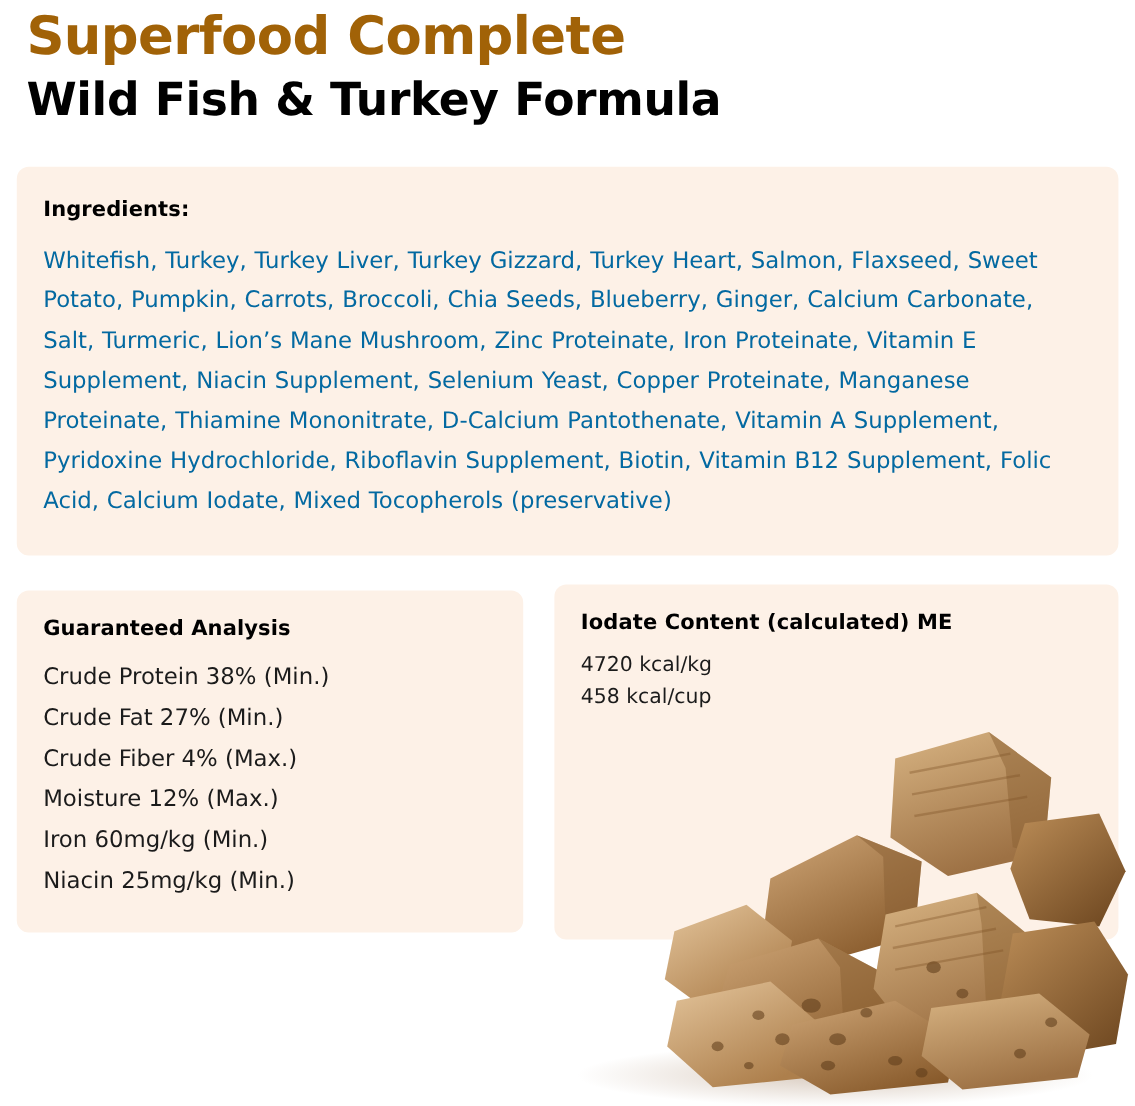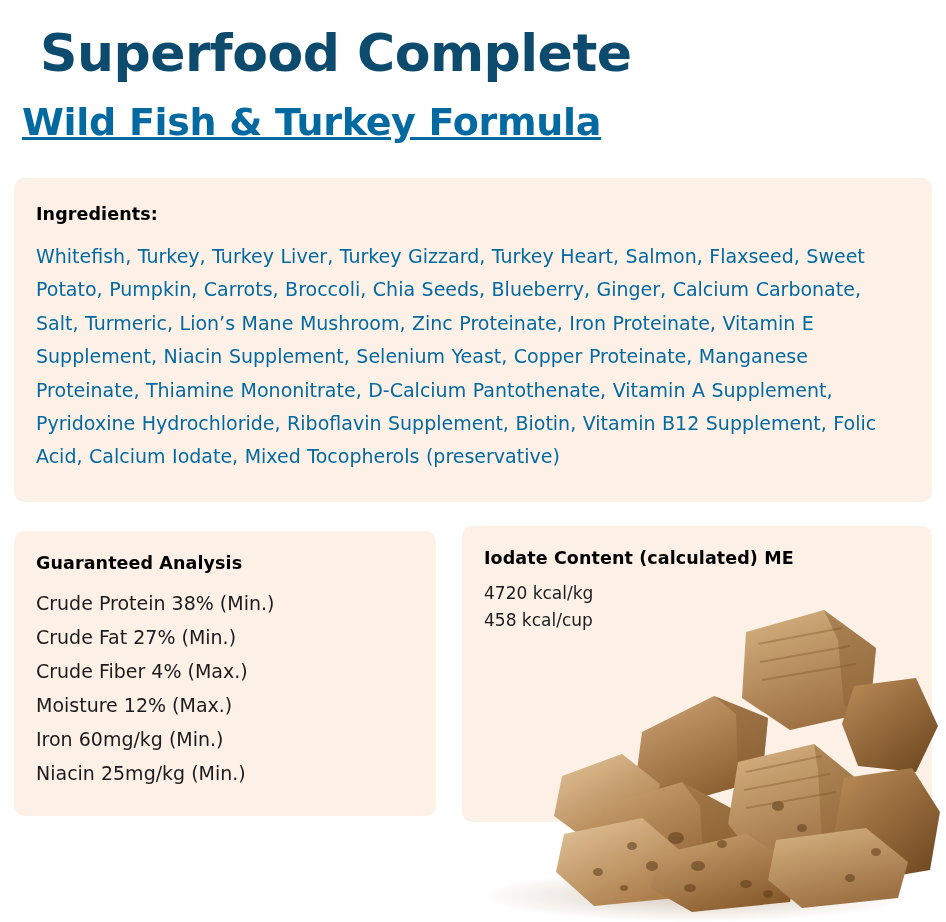--- a/index.html
+++ b/index.html
@@ -23,36 +23,35 @@
     box-sizing: border-box;
     padding: 0 14px;
   }
 
   
   .header {
     padding: 6px 0 0 8px;
   }
   .title {
     font-family: "DejaVu Sans", "Liberation Sans", sans-serif;
-    font-size: 52px;
+    font-size: 44px;
     line-height: 1.12;
     font-weight: 800;
     letter-spacing: -0.5px;
-    color: #0c4a6e;
-    margin: 18px;
+    color: #a16207;
+    margin: 0;
   }
   .subtitle {
     font-family: "DejaVu Sans", "Liberation Sans", sans-serif;
     font-size: 38px;
     line-height: 1.2;
     font-weight: 800;
     letter-spacing: -0.3px;
-    color: #0369a1;
+    color: #000000;
     margin: 6px 0 0 0;
-    text-decoration: underline;
   }
 
   
   .ingredients-panel {
     margin-top: 32px;
     background: #fdf1e7;
     border-radius: 10px;
     padding: 26px 26px 28px 22px;
     box-sizing: border-box;
   }

